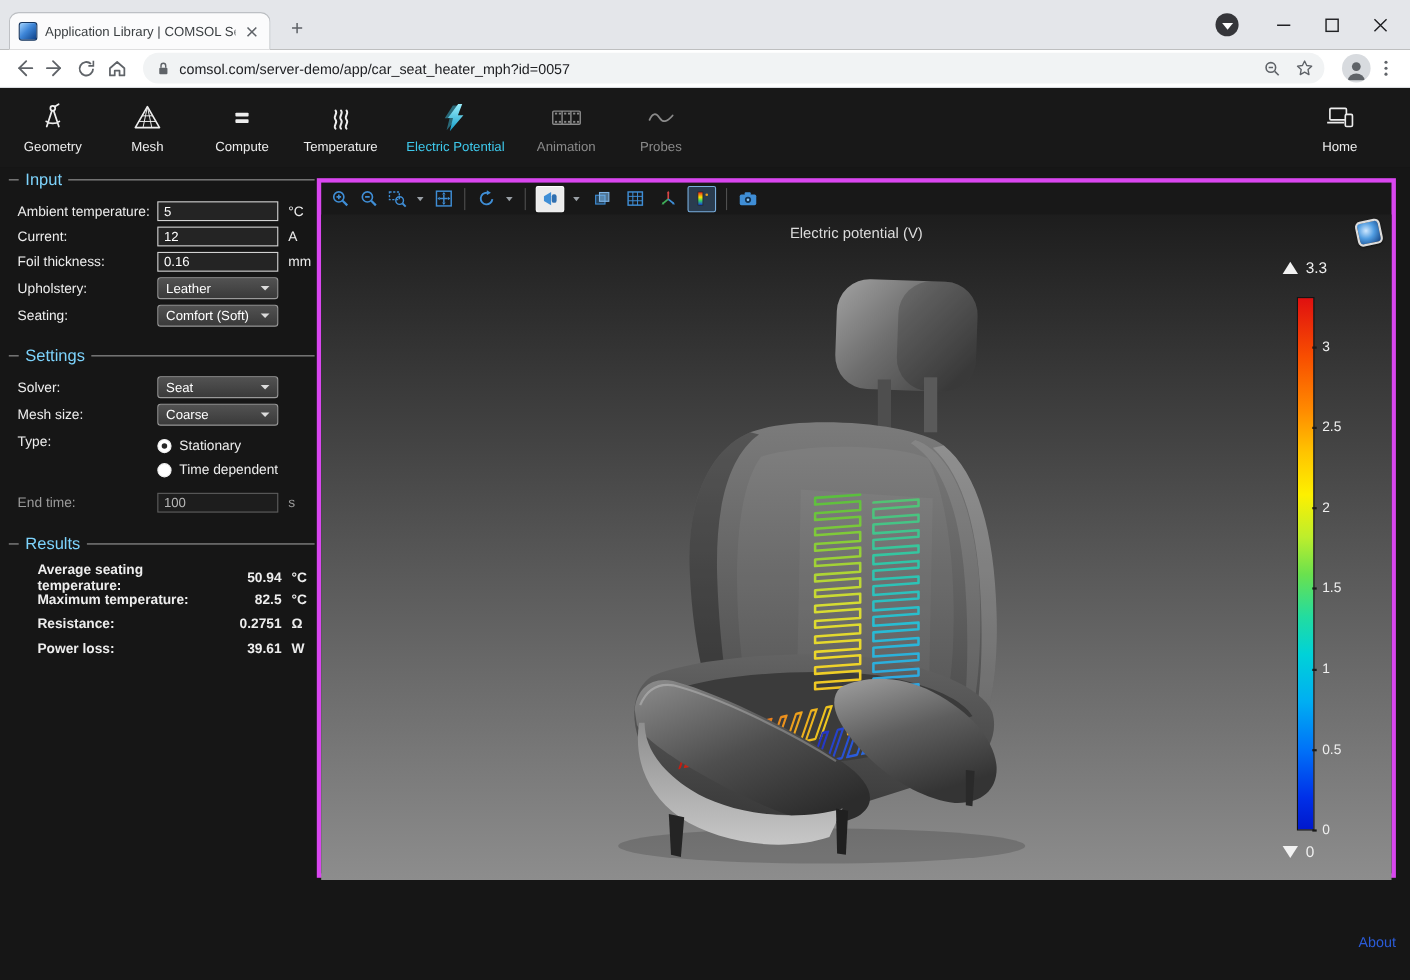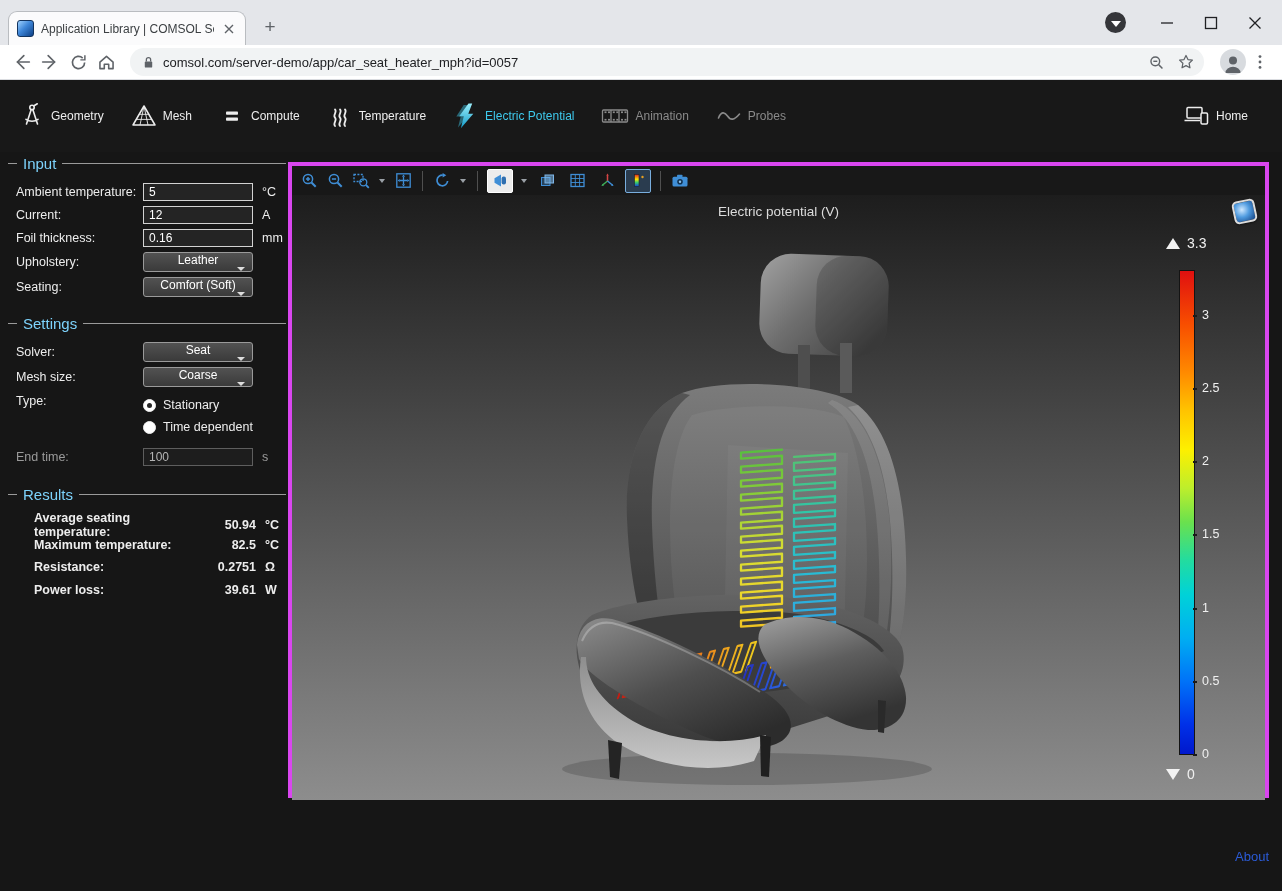--- a/index.html
+++ b/index.html
@@ -29,39 +29,39 @@
   .navic{width:28px;height:28px;display:flex;align-items:center;justify-content:center;border-radius:14px;}
   .urlpill{flex:1;height:28px;border-radius:14px;background:#f1f3f4;margin:0 10px;display:flex;
            align-items:center;padding:0 4px 0 12px;box-sizing:border-box;}
   .url{font-size:13px;color:#202124;margin-left:8px;white-space:nowrap;}
   .pillrt{margin-left:auto;display:flex;align-items:center;gap:2px;}
   .avatar{width:26px;height:26px;border-radius:50%;background:#d8dbdf;display:flex;align-items:flex-end;
           justify-content:center;overflow:hidden;margin-left:6px;}
   
   .ribbon{position:absolute;top:80px;left:0;right:0;height:72px;background:#181818;display:flex;
           align-items:center;padding:0 12px;box-sizing:border-box;gap:14px;}
-  .rb{display:flex;align-items:center;gap:5px;min-width:60px;padding:4px 6px;color:#ededed;}
+  .rb{display:flex;flex-direction:column;align-items:center;gap:5px;min-width:60px;padding:4px 6px;color:#ededed;}
   .rb .lbl{font-size:12px;}
   .rb.active{color:#3ec9ec;}
   .rb.disabled{color:#8a8a8a;}
   .rb svg{display:block;}
   .rhome{margin-left:auto;margin-right:16px;}
   
   .panel{position:absolute;left:8px;top:155px;width:278px;color:#ededed;font-size:12.5px;}
   .sec{display:flex;align-items:center;gap:6px;color:#7dd3fc;font-size:15px;}
   .sec::before{content:"";width:9px;height:1px;background:#9a9a9a;}
   .sec::after{content:"";flex:1;height:1px;background:#9a9a9a;}
   .row{display:grid;grid-template-columns:127px 110px auto;align-items:center;height:23px;margin-left:8px;}
   .row.sel{height:25px;}
   .fld{width:110px;height:18px;box-sizing:border-box;background:#242424;border:1px solid #d2d2d2;
        color:#fff;font-size:12px;font-family:"Liberation Sans",sans-serif;padding:0 5px;}
   .fld.dis{border-color:#5e5e5e;color:#b5b5b5;background:#1d1d1d;}
   .unit{padding-left:9px;font-size:12.5px;}
   .combo{width:110px;height:20px;box-sizing:border-box;background:linear-gradient(#525252,#3a3a3a);
-         border:1px solid #9a9a9a;border-radius:3px;display:flex;align-items:center;padding:0 7px;font-size:12px;color:#fff;flex-direction:column;}
+         border:1px solid #9a9a9a;border-radius:3px;display:flex;align-items:center;padding:0 7px;font-size:12px;color:#fff;}
   .combo .car{margin-left:auto;width:0;height:0;border-left:4px solid transparent;border-right:4px solid transparent;
               border-top:4.5px solid #dcdcdc;}
   .radio{width:13px;height:13px;border-radius:50%;background:#fff;border:1px solid #efefef;box-sizing:border-box;
          display:inline-flex;align-items:center;justify-content:center;margin-right:7px;flex:none;}
   .radio.on::after{content:"";width:5px;height:5px;border-radius:50%;background:#262626;}
   .rrow{display:flex;align-items:center;height:22px;margin-left:135px;}
   .dim{color:#9a9a9a;}
   .res{display:grid;grid-template-columns:1fr 56px 30px;align-items:center;height:22.5px;margin-left:26px;font-weight:bold;}
   .res .val{text-align:right;}
   

